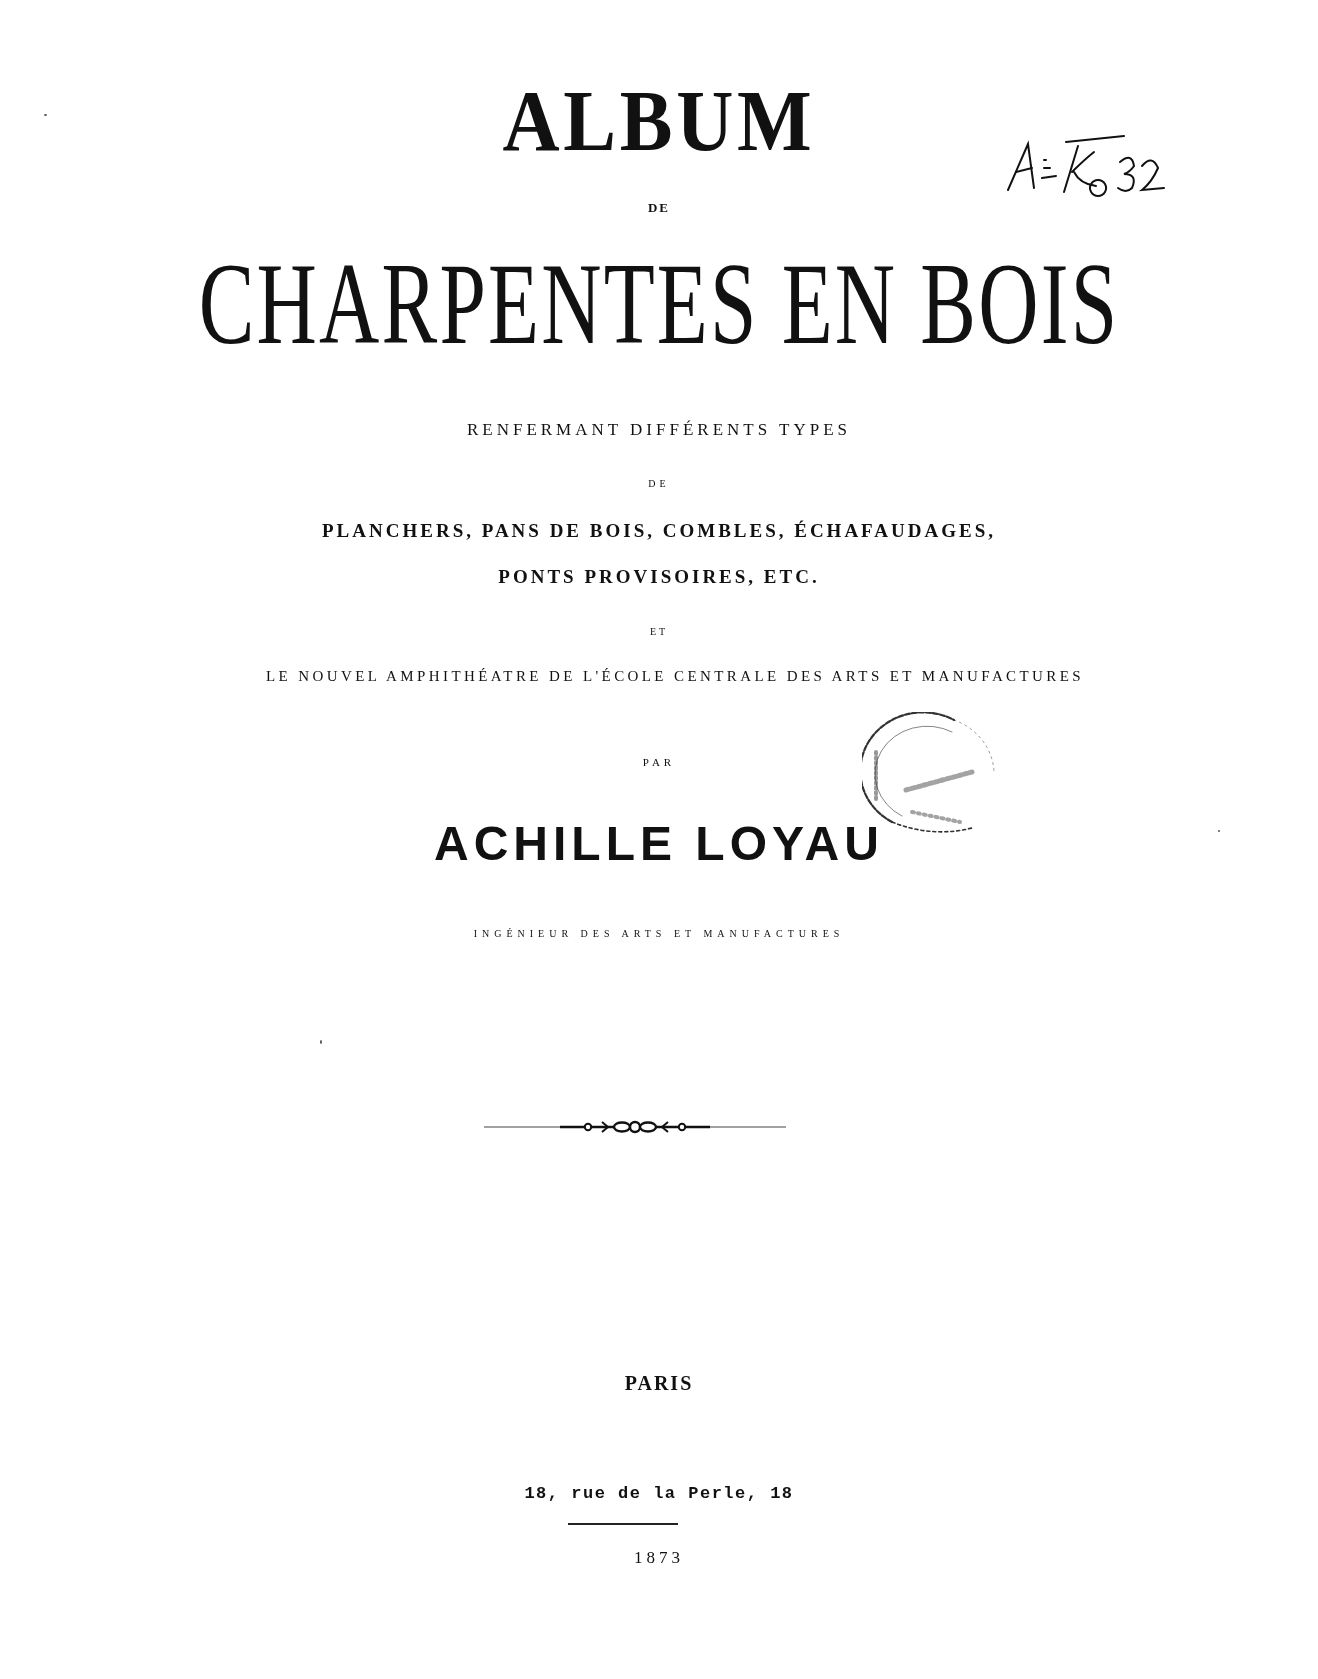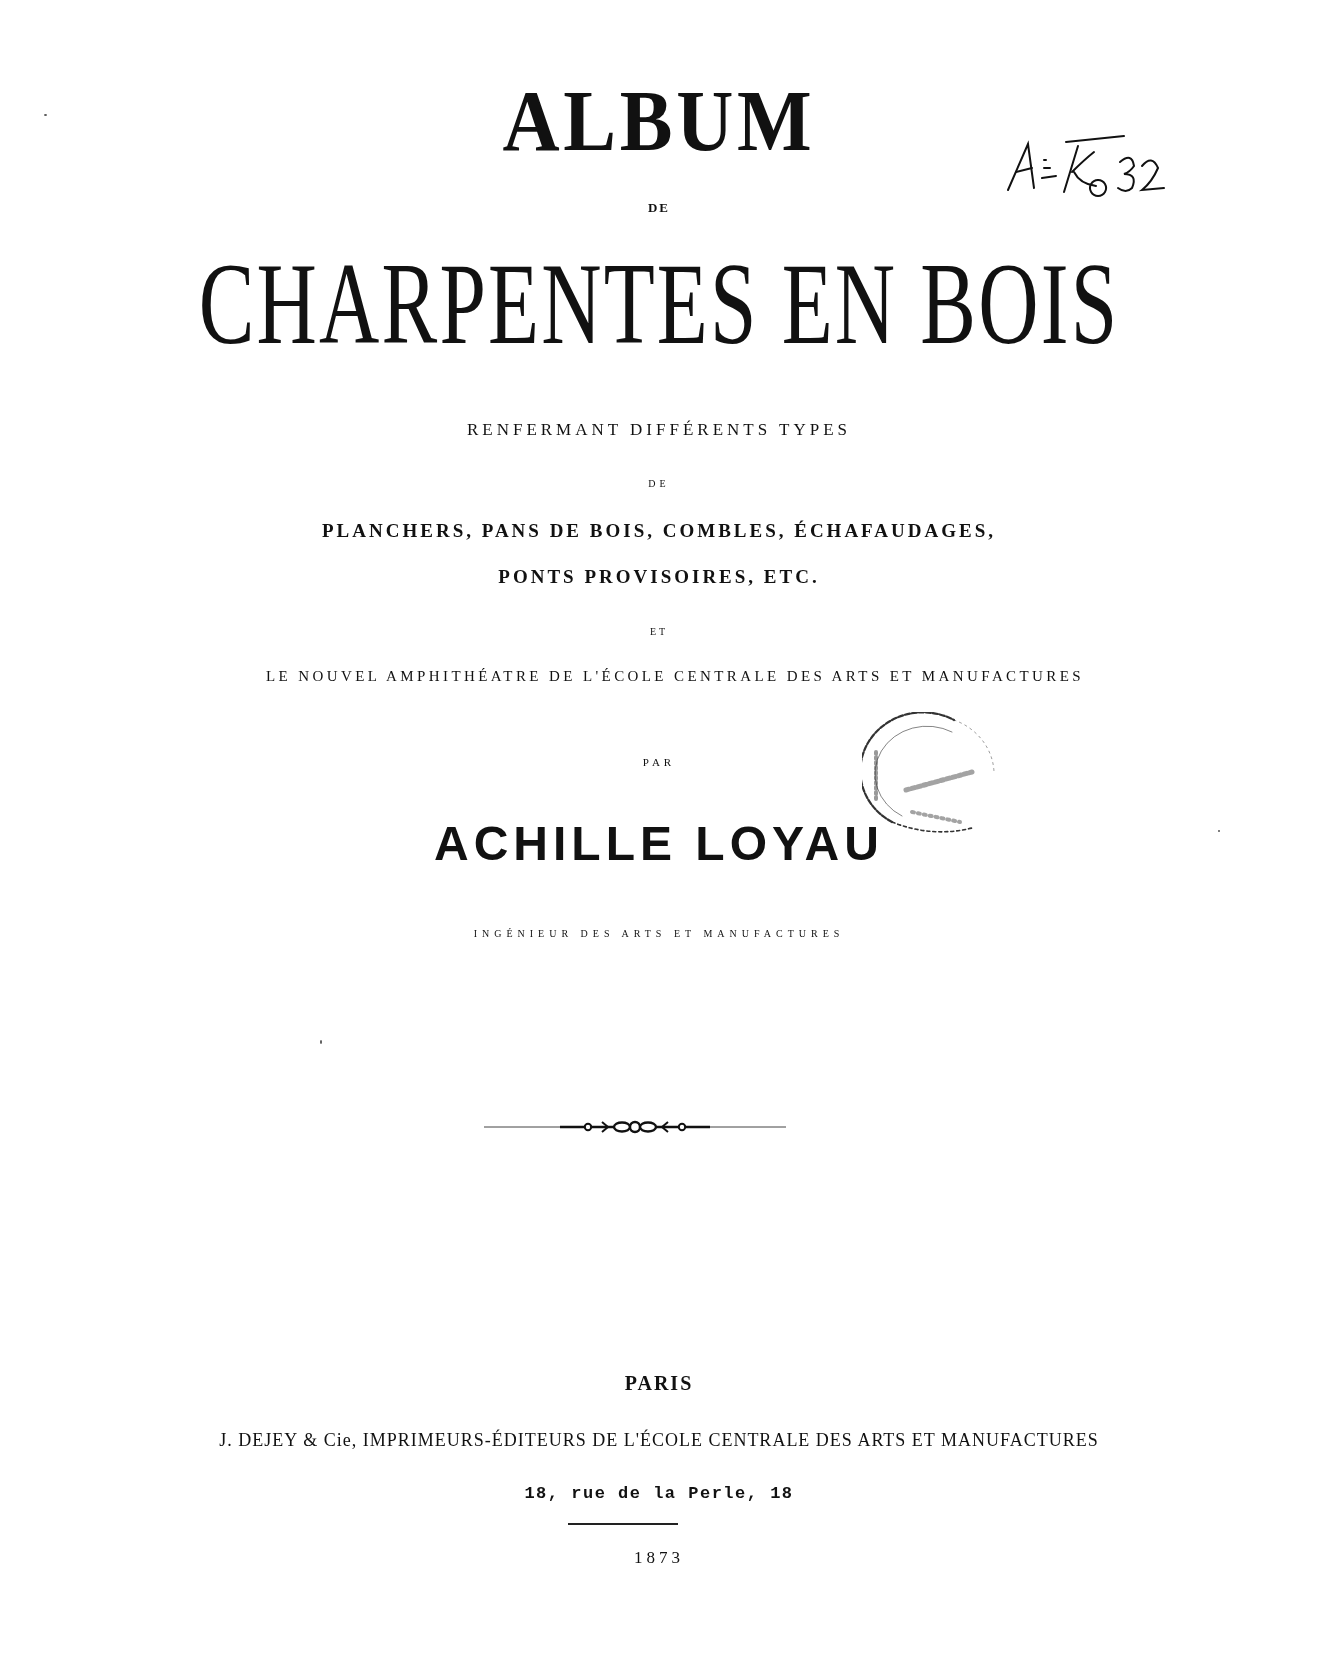--- a/index.html
+++ b/index.html
@@ -99,21 +99,20 @@
       <ellipse cx="142" cy="15" rx="8" ry="4.5" fill="#fff" stroke-width="2.4"></ellipse>
       <circle cx="155" cy="15" r="5" fill="#fff" stroke-width="2.4"></circle>
       <ellipse cx="168" cy="15" rx="8" ry="4.5" fill="#fff" stroke-width="2.4"></ellipse>
       <path d="M188 10 L182 15 L188 20" fill="none" stroke-width="2"></path>
       <circle cx="202" cy="15" r="3.2" fill="#fff" stroke-width="2"></circle>
     </g>
   </svg>
 
   <div id="city" class="line serif">PARIS</div>
 
-  <div id="publisher" class="line serif">J. DEJEY &amp; Cie, IMPRIMEURS-ÉDITEURS DE L'ÉCOLE CENTRALE DES ARTS ET MANUFACTURES</div>
 
   <div id="address" class="line serif">18, rue de la Perle, 18</div>
 
   <div class="rule-short"></div>
 
   <div id="year" class="line serif">1873</div>
 
   <div class="speck" style="left:44px;top:114px;width:3px;height:2px;"></div>
   <div class="speck" style="left:320px;top:1040px;width:2px;height:4px;"></div>
   <div class="speck" style="left:1218px;top:830px;width:2px;height:2px;"></div>

